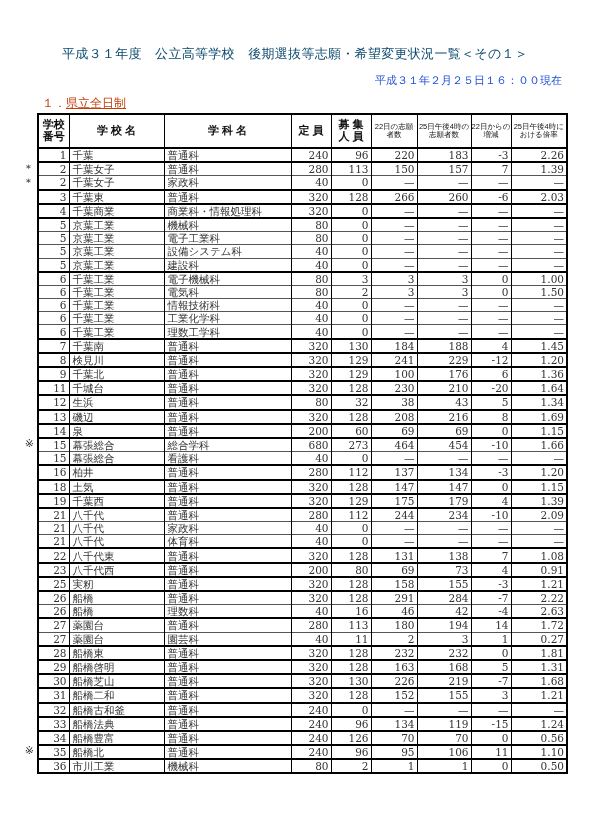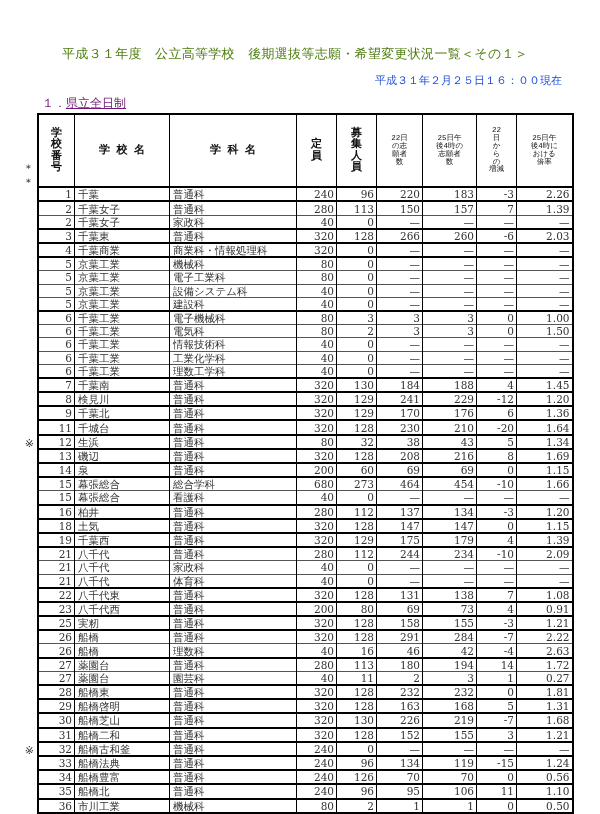--- a/index.html
+++ b/index.html
@@ -1,28 +1,28 @@
 <!DOCTYPE html>
 <html><head>
 <meta charset="utf-8">
 <style>
   html, body { margin:0; padding:0; background:#ffffff; }
   body { width:600px; height:814px; position:relative; overflow:hidden;
          font-family:"DejaVu Serif", "Liberation Serif", serif; color:#222; }
   .title { position:absolute; left:62px; top:45px; font-family:"DejaVu Sans", sans-serif;
-           font-size:13px; letter-spacing:0.3px; color:#4d7c0f; }
+           font-size:13px; letter-spacing:0.3px; color:#0c4a6e; }
   .asof { position:absolute; right:38px; top:73px; font-family:"DejaVu Sans", sans-serif;
           font-size:11px; color:#1d4ed8; }
   .section { position:absolute; left:42px; top:95px; font-family:Liberation Serif, serif;
-             font-size:12px; color:#701a75; }
+             font-size:12px; color:#c2410c; }
   .section span.u { text-decoration:underline; }
   table { position:absolute; left:37px; top:113px; border-collapse:collapse;
           border:2px solid #000; table-layout:fixed; }
-  th { border:1px solid #000; border-bottom:2px solid #000; font-family:Liberation Mono, monospace;
-       font-weight:bold; color:#111; padding:12px; line-height:1.05; }
+  th { border:1px solid #000; border-bottom:2px solid #000; font-family:Liberation Sans, sans-serif;
+       font-weight:bold; color:#111; padding:0; line-height:1.05; }
   th.big { font-size:11px; }
   th.small { font-size:7.5px; font-weight:normal; }
   td { border-left:1px solid #000; border-right:1px solid #000; border-top:1px solid #555;
        height:12.2px; padding:0 2px; font-size:10.5px; line-height:12px; white-space:nowrap;
        overflow:hidden; color:#333; }
   tr.grp td { border-top:2px solid #000; }
   td.num, td.r { text-align:right; }
   td.name, td.dept { text-align:left; padding-left:3px; }
   .mark { position:absolute; left:0; width:34px; text-align:right; font-size:11px;
           font-family:"DejaVu Sans", sans-serif; color:#333; }
@@ -244,21 +244,21 @@
         <td class="r">229</td>
         <td class="r">-12</td>
         <td class="r">1.20</td>
       </tr>
       <tr class="grp">
         <td class="num">9</td>
         <td class="name">千葉北</td>
         <td class="dept">普通科</td>
         <td class="r">320</td>
         <td class="r">129</td>
-        <td class="r">170</td>
+        <td class="r">100</td>
         <td class="r">176</td>
         <td class="r">6</td>
         <td class="r">1.36</td>
       </tr>
       <tr class="grp">
         <td class="num">11</td>
         <td class="name">千城台</td>
         <td class="dept">普通科</td>
         <td class="r">320</td>
         <td class="r">128</td>

